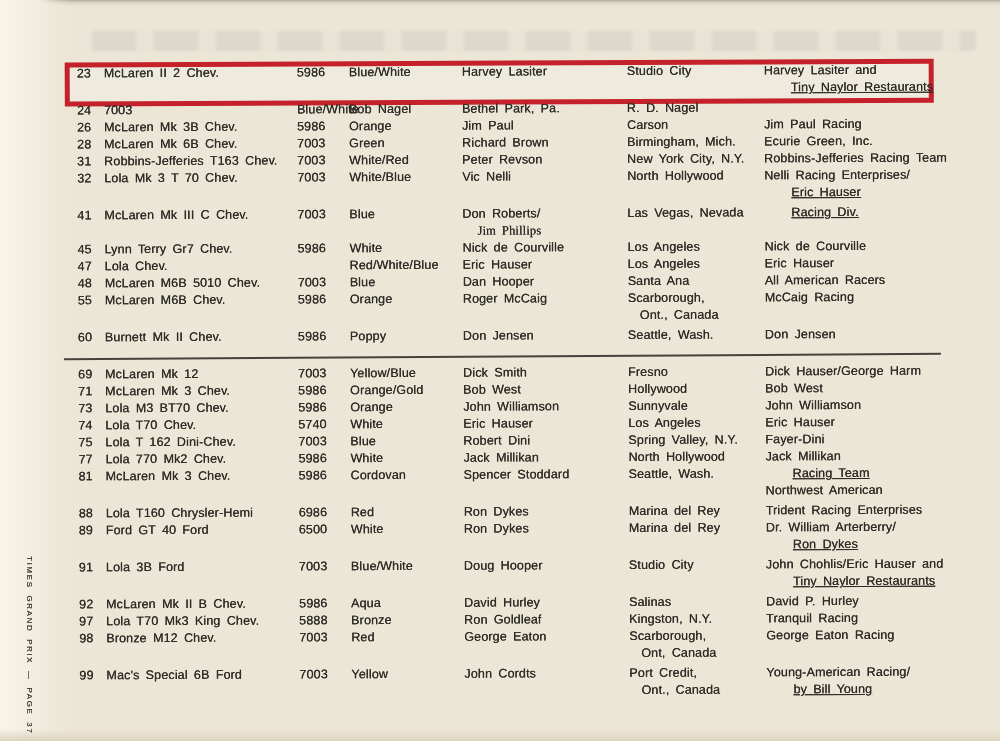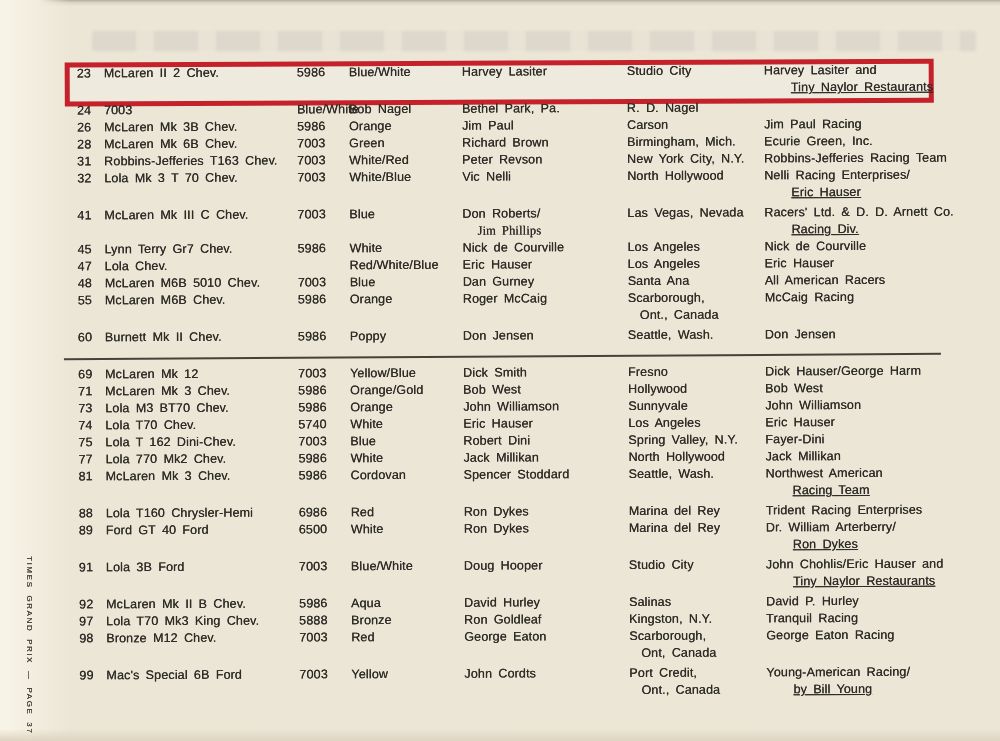--- a/index.html
+++ b/index.html
@@ -224,21 +224,20 @@
               <div class="ln">Blue</div>
             </div>
             <div class="cell col-driver">
               <div class="ln">Don Roberts/</div>
               <div class="ln cont">Jim Phillips</div>
             </div>
             <div class="cell col-city">
               <div class="ln">Las Vegas, Nevada</div>
             </div>
             <div class="cell col-entrant">
-              <div class="ln">Racers' Ltd. &amp; D. D. Arnett Co.</div>
               <div class="ln cont">Racing Div.</div>
             </div>
           </div>
           <div class="trow">
             <div class="cell col-num">
               <div class="ln">45</div>
             </div>
             <div class="cell col-car">
               <div class="ln">Lynn Terry Gr7 Chev.</div>
             </div>
@@ -288,21 +287,21 @@
             <div class="cell col-car">
               <div class="ln">McLaren M6B 5010 Chev.</div>
             </div>
             <div class="cell col-disp">
               <div class="ln">7003</div>
             </div>
             <div class="cell col-color">
               <div class="ln">Blue</div>
             </div>
             <div class="cell col-driver">
-              <div class="ln">Dan Gurney</div>
+              <div class="ln">Dan Hooper</div>
             </div>
             <div class="cell col-city">
               <div class="ln">Santa Ana</div>
             </div>
             <div class="cell col-entrant">
               <div class="ln">All American Racers</div>
             </div>
           </div>
           <div class="trow">
             <div class="cell col-num">
@@ -503,22 +502,22 @@
             <div class="cell col-color">
               <div class="ln">Cordovan</div>
             </div>
             <div class="cell col-driver">
               <div class="ln">Spencer Stoddard</div>
             </div>
             <div class="cell col-city">
               <div class="ln">Seattle, Wash.</div>
             </div>
             <div class="cell col-entrant">
+              <div class="ln cont">Racing Team</div>
               <div class="ln">Northwest American</div>
-              <div class="ln cont">Racing Team</div>
             </div>
           </div>
           <div class="trow spacer">
             <div class="cell col-num">
               <div class="ln">88</div>
             </div>
             <div class="cell col-car">
               <div class="ln">Lola T160 Chrysler-Hemi</div>
             </div>
             <div class="cell col-disp">

